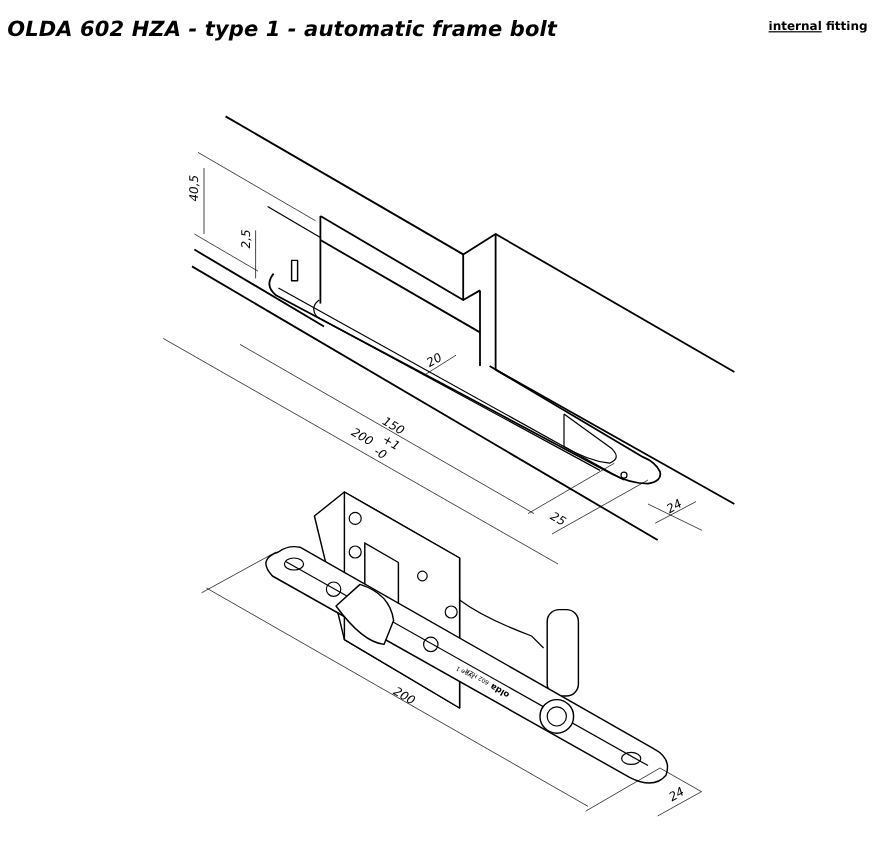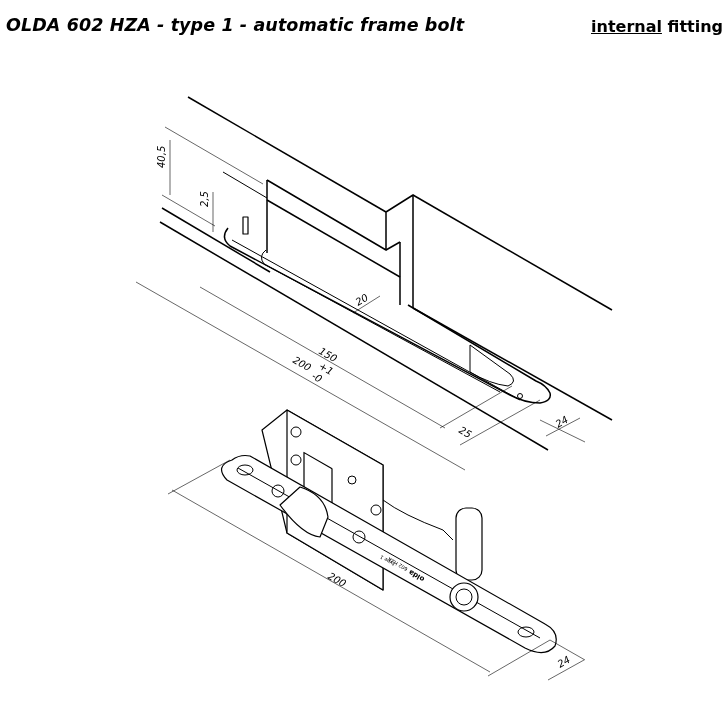--- a/index.html
+++ b/index.html
@@ -1,18 +1,18 @@
 <!DOCTYPE html>
 <html><head>
 <meta charset="utf-8">
 <style>
   html,body{margin:0;padding:0;background:#fff;}
   body{width:727px;height:704px;position:relative;overflow:hidden;font-family:"DejaVu Sans",sans-serif;}
   .title{position:absolute;left:6px;top:15px;font-family:"DejaVu Sans",sans-serif;font-weight:bold;font-style:italic;font-size:17.5px;color:#000;letter-spacing:0.1px;white-space:nowrap;}
-  .fitting{position:absolute;right:4px;top:17px;font-family:"DejaVu Sans",sans-serif;font-weight:bold;font-size:16px;color:#000;white-space:nowrap;}
+  .fitting{position:absolute;right:4px;top:17px;font-family:"DejaVu Sans",sans-serif;font-weight:bold;font-size:10px;color:#000;white-space:nowrap;}
   .fitting .u{text-decoration:underline;}
   svg{position:absolute;left:0;top:0;}
   .dim{font-family:"DejaVu Sans",sans-serif;font-style:italic;font-size:10px;fill:#000;}
   .thick{stroke:#000;stroke-width:1.5;fill:none;stroke-linejoin:round;}
   .med{stroke:#000;stroke-width:1;fill:none;}
   .thin{stroke:#000;stroke-width:0.6;fill:none;}
   .fillw{fill:#fff;stroke:#000;stroke-width:1.2;stroke-linejoin:round;}
 </style>
 </head>
 <body>

